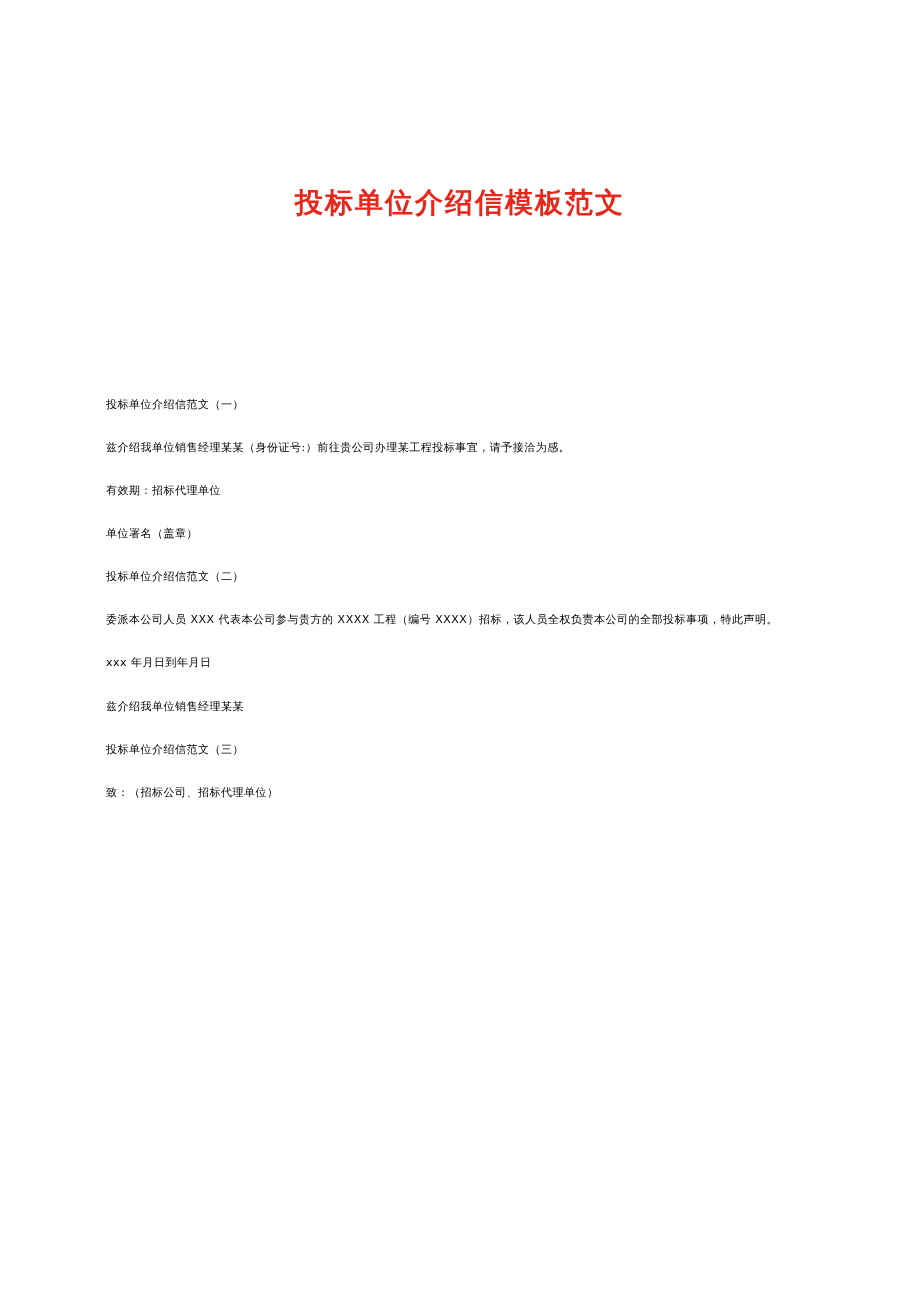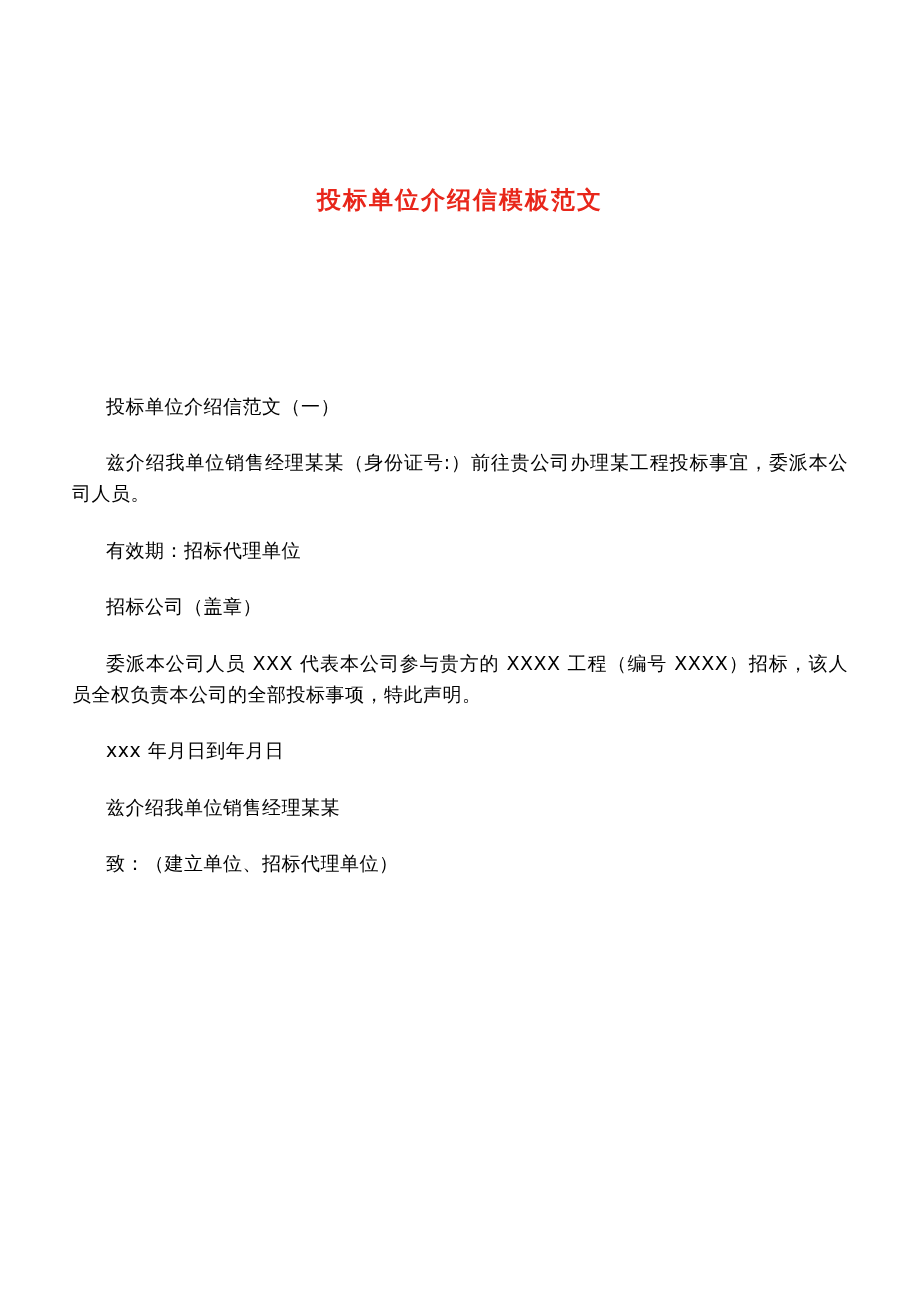--- a/index.html
+++ b/index.html
@@ -20,51 +20,53 @@
     height: 1302px;
     box-sizing: border-box;
     padding: 0 72px;
     background: #ffffff;
   }
   .doc-title {
     margin: 0;
     padding-top: 186px;
     text-align: center;
     font-family: "DejaVu Sans", "Liberation Sans", sans-serif;
-    font-size: 24px;
+    font-size: 28px;
     font-weight: bold;
     letter-spacing: 2px;
     color: #e8261a;
     line-height: 1.2;
   }
   .body-block {
     margin-top: 176px;
   }
   .para {
     margin: 0 0 25px 0;
     font-family: "DejaVu Sans", "Liberation Sans", sans-serif;
-    font-size: 19px;
+    font-size: 11px;
     line-height: 1.65;
     color: #000000;
     text-align: justify;
     text-justify: inter-ideograph;
     letter-spacing: 0.5px;
   }
   .para.indent {
     text-indent: 34px;
   }
 </style>
 </head>
 <body>
 
 <div class="page">
   <h1 class="doc-title">投标单位介绍信模板范文</h1>
   <div class="body-block">
       <p class="para indent">投标单位介绍信范文（一）</p>
-      <p class="para indent">兹介绍我单位销售经理某某（身份证号:）前往贵公司办理某工程投标事宜，委派本公司人员。</p>
+      <p class="para indent">兹介绍我单位销售经理某某（身份证号:）前往贵公司办理某工程投标事宜，请予接洽为感。</p>
       <p class="para indent">有效期：招标代理单位</p>
-      <p class="para indent">招标公司（盖章）</p>
+      <p class="para indent">单位署名（盖章）</p>
+      <p class="para indent">投标单位介绍信范文（二）</p>
       <p class="para indent">委派本公司人员 XXX 代表本公司参与贵方的 XXXX 工程（编号 XXXX）招标，该人员全权负责本公司的全部投标事项，特此声明。</p>
       <p class="para indent">xxx 年月日到年月日</p>
       <p class="para indent">兹介绍我单位销售经理某某</p>
-      <p class="para indent">致：（建立单位、招标代理单位）</p>
+      <p class="para indent">投标单位介绍信范文（三）</p>
+      <p class="para indent">致：（招标公司、招标代理单位）</p>
     </div>
 </div>
 
 </body></html>

